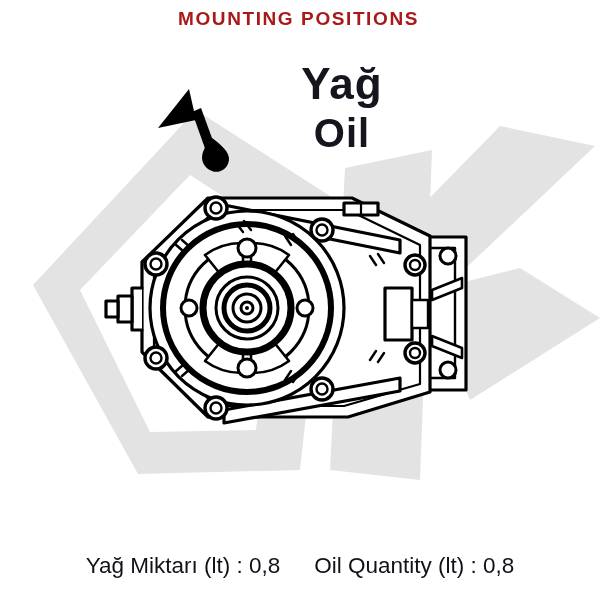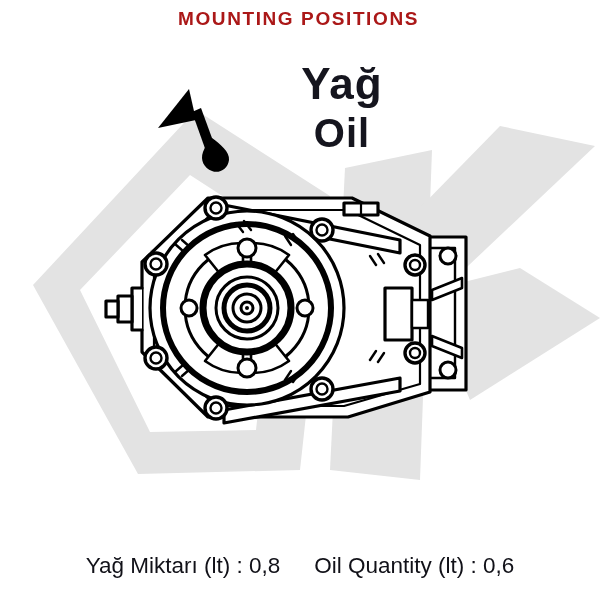--- a/index.html
+++ b/index.html
@@ -262,16 +262,16 @@
         <line x1="378" y1="254" x2="384" y2="263"></line>
         <line x1="370" y1="360" x2="376" y2="351"></line>
         <line x1="378" y1="362" x2="384" y2="353"></line>
       </g>
 
     </g>
   </svg>
 
   <div id="footer">
     <div class="spec">Yağ Miktarı (lt) : 0,8</div>
-    <div class="spec">Oil Quantity (lt) : 0,6</div>
+    <div class="spec">Oil Quantity (lt) : 0,8</div>
   </div>
 
 </div>
 
 </body></html>

